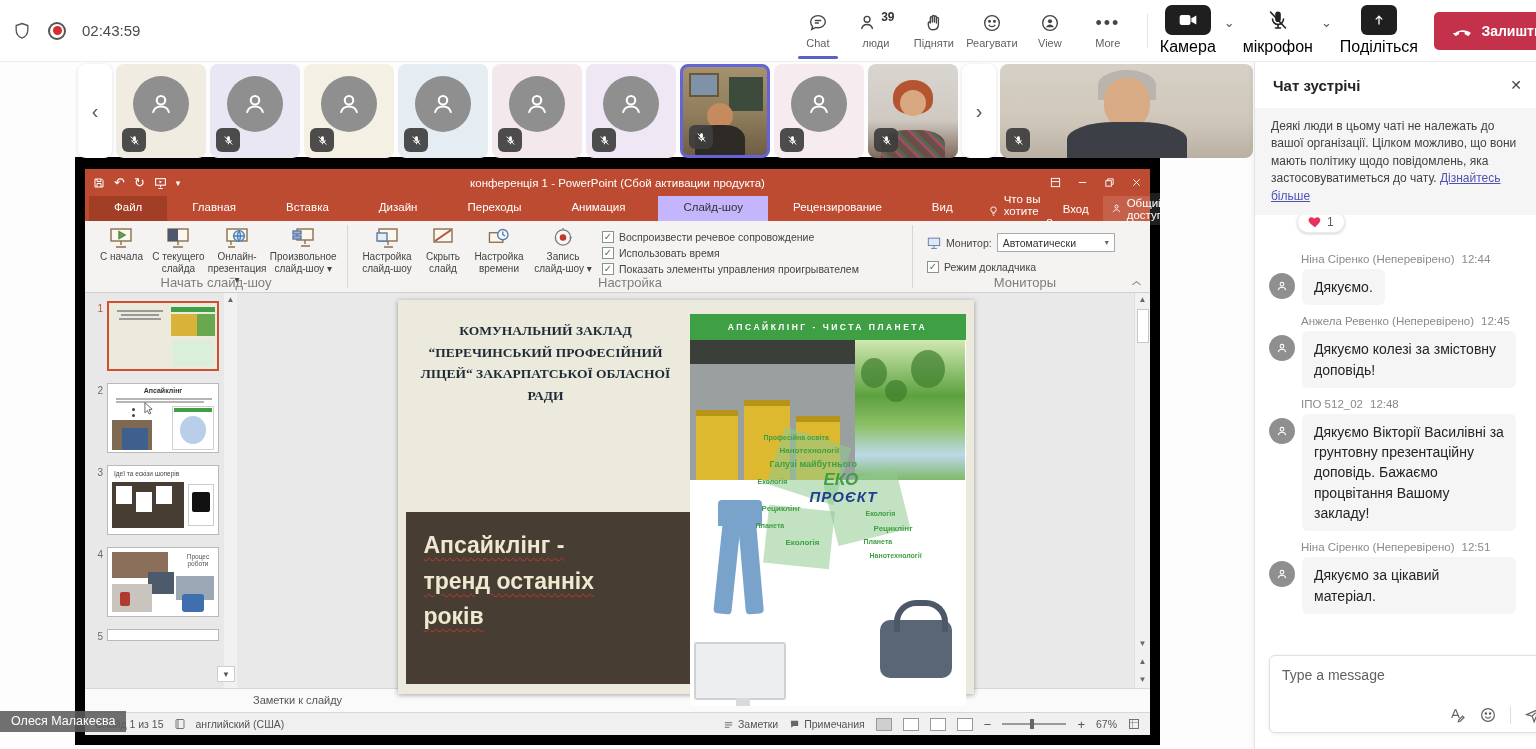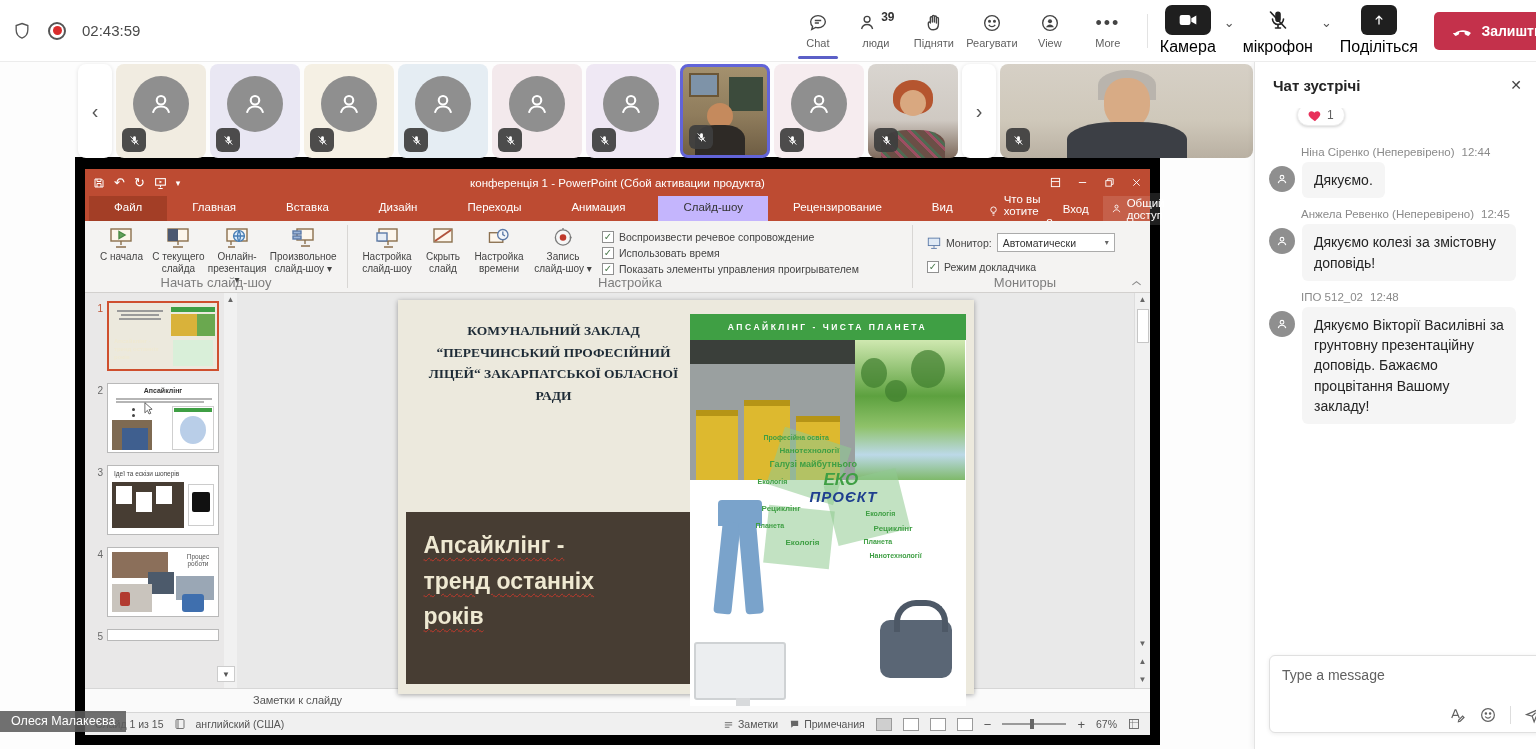--- a/index.html
+++ b/index.html
@@ -113,21 +113,21 @@
   .thumb.sel .timg{border:2px solid #cf4f2e;}
   .tscroll{position:absolute;right:0;top:0;bottom:0;width:13px;background:#f1f1f1;}
   .tscroll .arr{position:absolute;left:0;width:13px;height:14px;color:#666;font-size:8px;
     text-align:center;line-height:14px;background:#f1f1f1;cursor:pointer;}
   .tdown{position:absolute;right:2px;bottom:6px;width:18px;height:16px;background:#fff;
     border:1px solid #ccc;color:#555;font-size:8px;text-align:center;line-height:15px;cursor:pointer;}
 
   .canvas{flex:1;background:#e9e9e9;display:flex;justify-content:center;padding-top:7px;min-width:0;}
   .slide{width:576px;height:394px;background:#ece9dd;box-shadow:0 1px 5px rgba(0,0,0,.35);
     position:relative;flex-shrink:0;}
-  .org{position:absolute;left:20px;top:20px;width:272px;text-align:center;
+  .org{position:absolute;left:12px;top:20px;width:272px;text-align:center;
     font-family:"Liberation Serif",serif;font-weight:bold;font-size:13.5px;line-height:1.6;
     color:#1e2b36;}
   .brown{position:absolute;left:8px;top:212px;width:284px;height:172px;background:#473d33;
     padding:16px 0 0 18px;}
   .stitle{font-size:23px;font-weight:bold;color:#efe9d2;line-height:1.55;
     text-decoration:underline wavy #c0392b 1px;text-underline-offset:4px;width:max-content;}
   .composite{position:absolute;left:292px;top:14px;width:276px;height:392px;background:#fff;
     overflow:hidden;}
   .gbanner{height:26px;background:#3f9f44;color:#fff;font-size:8.5px;font-weight:bold;
     letter-spacing:2.5px;display:flex;align-items:center;justify-content:center;}
@@ -879,20 +879,24 @@
       </div>
 
     </div>
   </div>
 
   <aside class="chatpanel">
     <div class="chat-head">
       <h2>Чат зустрічі</h2>
       <span class="chat-close">✕</span>
     </div>
+    <div class="chat-banner">
+      <span>Деякі люди в цьому чаті не належать до вашої організації. Цілком можливо, що вони мають політику щодо повідомлень, яка застосовуватиметься до чату.</span>
+      <a>Дізнайтесь більше</a>
+    </div>
     <div class="chat-scroll">
       <div class="reaction-pill">
         <span>
             <svg width="14" height="13" viewBox="0 0 24 22" fill="#e8315b">
               <path d="M12 21S3.5 15.6 1.5 11.2C-.2 7.4 2.2 3.5 6 3.5c2.4 0 4 1.3 5 2.8 1-1.5 2.6-2.8 5-2.8 3.8 0 6.2 3.9 4.5 7.7C18.5 15.6 12 21 12 21z"></path>
             </svg>
           </span>
         <span>1</span>
       </div>
 
@@ -928,20 +932,32 @@
           <span class="msg-avatar">
               <svg width="14" height="14" viewBox="0 0 24 24" fill="none" stroke="#fff" stroke-width="1.8">
                 <circle cx="12" cy="9" r="3.2"></circle>
                 <path d="M5.5 19c.9-3.2 3.5-4.8 6.5-4.8s5.6 1.6 6.5 4.8"></path>
               </svg>
             </span>
           <div class="bubble">Дякуємо Вікторії Василівні за грунтовну презентаційну доповідь. Бажаємо процвітання Вашому закладу!</div>
         </div>
       </div>
 
+      <div>
+        <div class="msg-meta"><span>Ніна Сіренко (Неперевірено)</span><span class="t">12:51</span></div>
+        <div class="msg-row">
+          <span class="msg-avatar">
+              <svg width="14" height="14" viewBox="0 0 24 24" fill="none" stroke="#fff" stroke-width="1.8">
+                <circle cx="12" cy="9" r="3.2"></circle>
+                <path d="M5.5 19c.9-3.2 3.5-4.8 6.5-4.8s5.6 1.6 6.5 4.8"></path>
+              </svg>
+            </span>
+          <div class="bubble">Дякуємо за цікавий матеріал.</div>
+        </div>
+      </div>
     </div>
 
     <div class="chat-inputwrap">
       <div class="chat-inputbox">
         <input type="text" placeholder="Type a message" style="">
         <div class="input-icons">
           <span>
               <svg width="18" height="18" viewBox="0 0 24 24" fill="none" stroke="#616161" stroke-width="1.6">
                 <path d="M5 16L9.5 5h1L15 16M6.8 12.5h6.4"></path>
                 <path d="M14.5 18.5l5-5 1.8 1.8-5 5-2.4.6z"></path>

